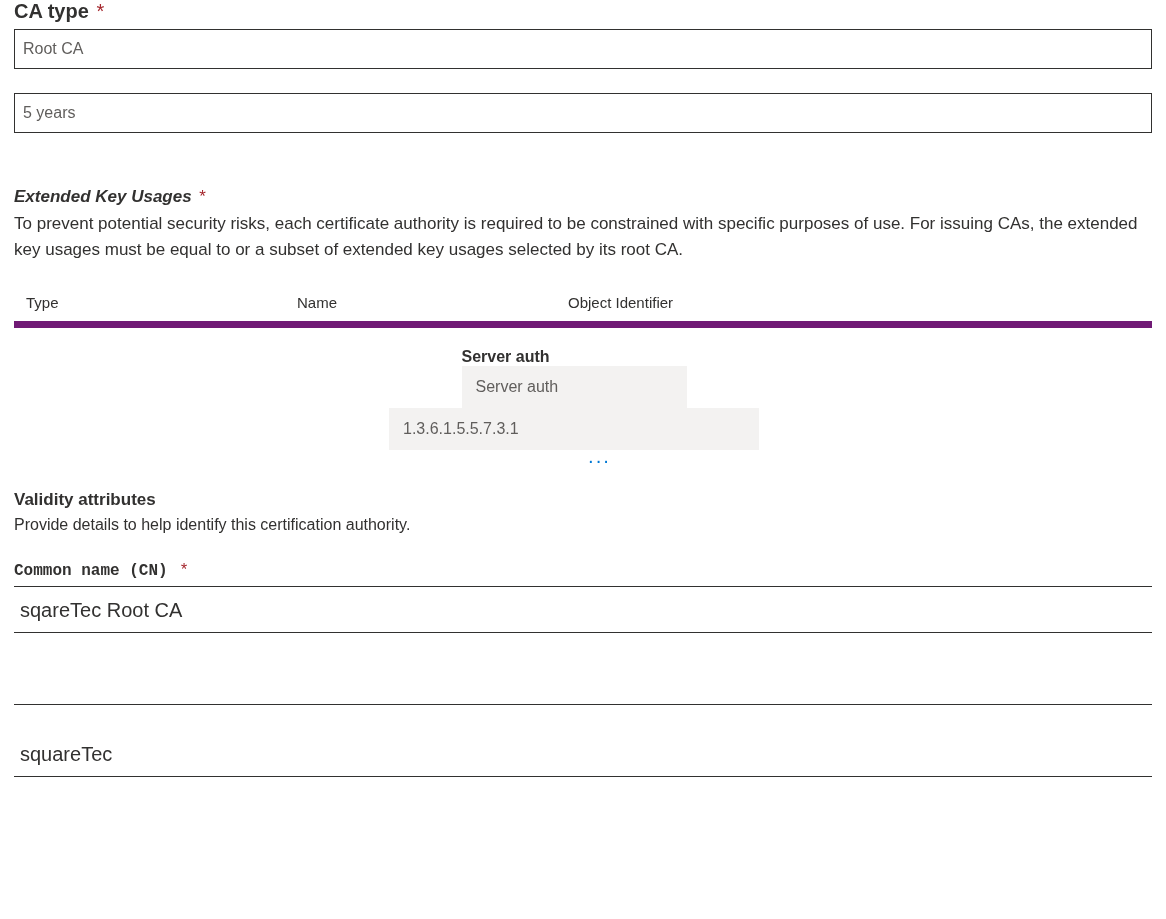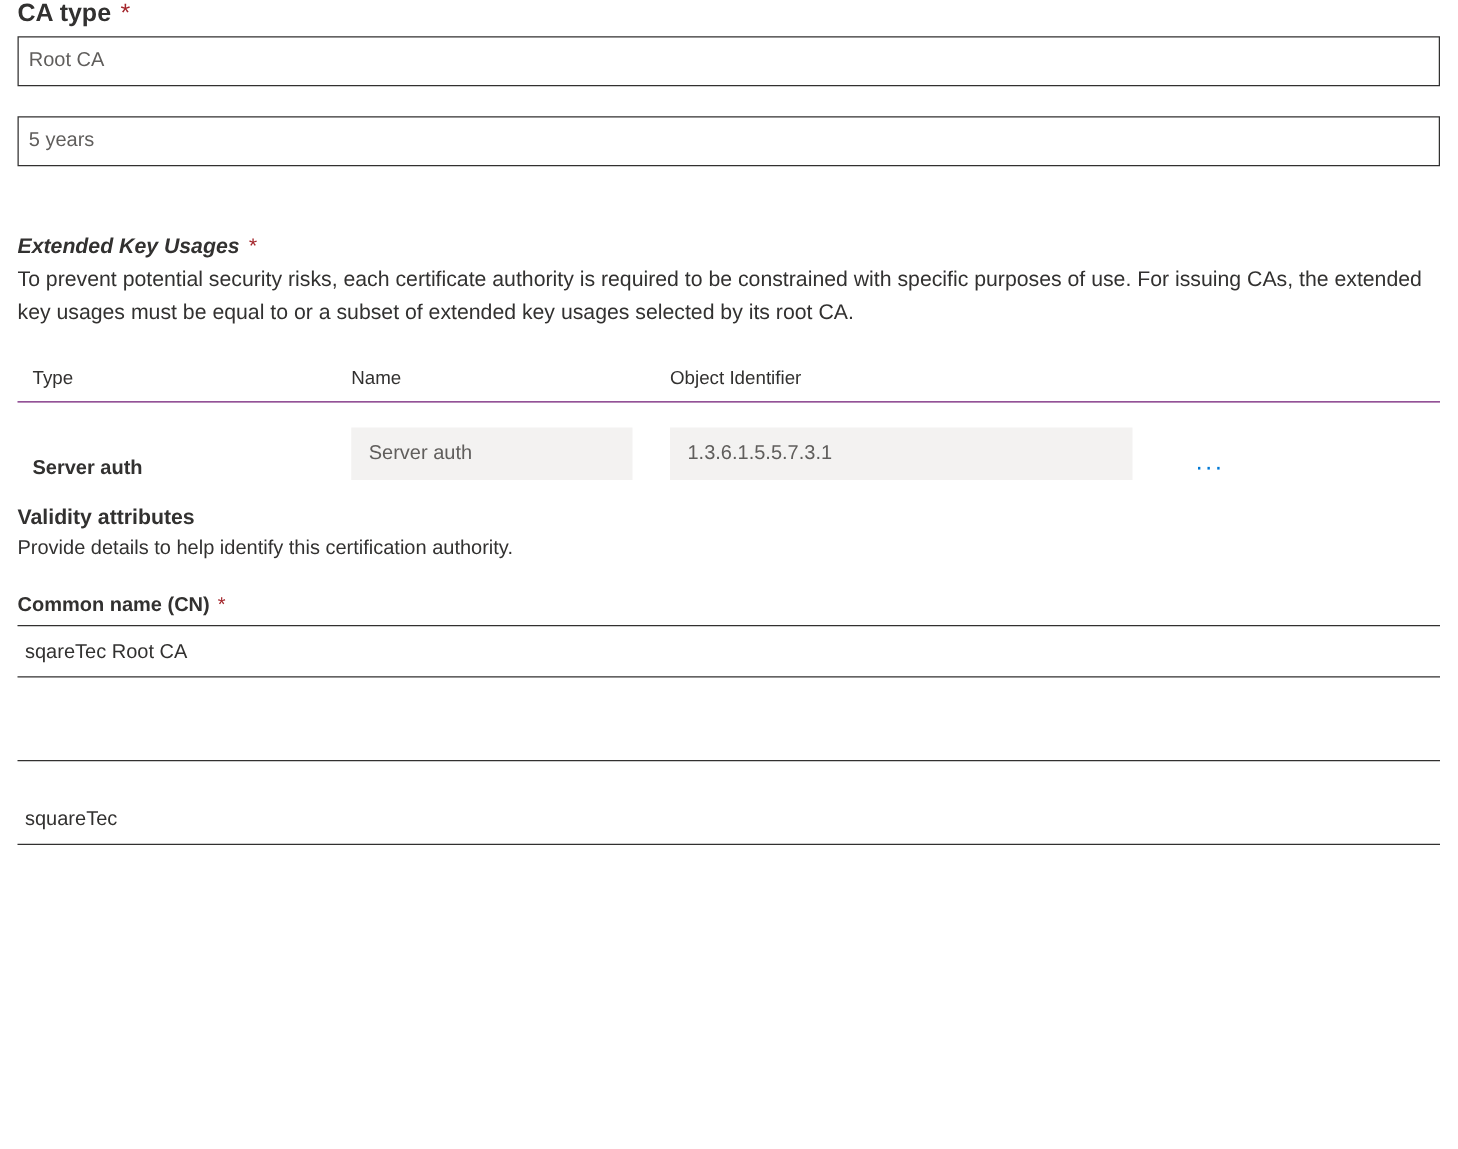--- a/index.html
+++ b/index.html
@@ -41,31 +41,33 @@
       font-size: 17px;
       font-weight: 400;
       color: #323130;
       line-height: 1.5;
     }
     .eku-table { margin-top: 22px; }
     .eku-header {
       display: flex;
       align-items: center;
       padding: 10px 0 10px 12px;
-      border-bottom: 1px solid #701a75;
+      border-bottom: 7px solid #701a75;
       font-size: 15px;
       color: #323130;
+      gap: 16px;
     }
     .eku-col-type { width: 255px; }
     .eku-col-name { width: 255px; }
     .eku-col-oid { flex: 1; }
     .eku-row {
       display: flex;
-      align-items: flex-end;
+      align-items: center;
       padding: 20px 0 20px 12px;
+      flex-direction: column;
     }
     .eku-cell-type {
       width: 255px;
       font-size: 16px;
       font-weight: 600;
       color: #323130;
     }
     .eku-cell-name { width: 255px; padding-right: 30px; }
     .eku-cell-oid { width: 400px; padding-right: 30px; }
     .readonly-cell {
@@ -94,27 +96,28 @@
       margin-bottom: 28px;
     }
     .subject-field { margin-bottom: 28px; }
     .subject-label {
       font-size: 16px;
       font-weight: 600;
       display: block;
       border-bottom: 1px solid #323130;
       padding-bottom: 6px;
       margin-bottom: 2px;
+      font-family: Liberation Mono, monospace;
     }
     .subject-input {
       width: 100%;
       border: none;
       border-bottom: 1px solid #323130;
       padding: 10px 6px;
-      font-size: 16px;
+      font-size: 20px;
       font-family: inherit;
       color: #323130;
       background: transparent;
       outline: none;
     }
   </style>
 </head>
 <body>
 
 <div class="form-group">

